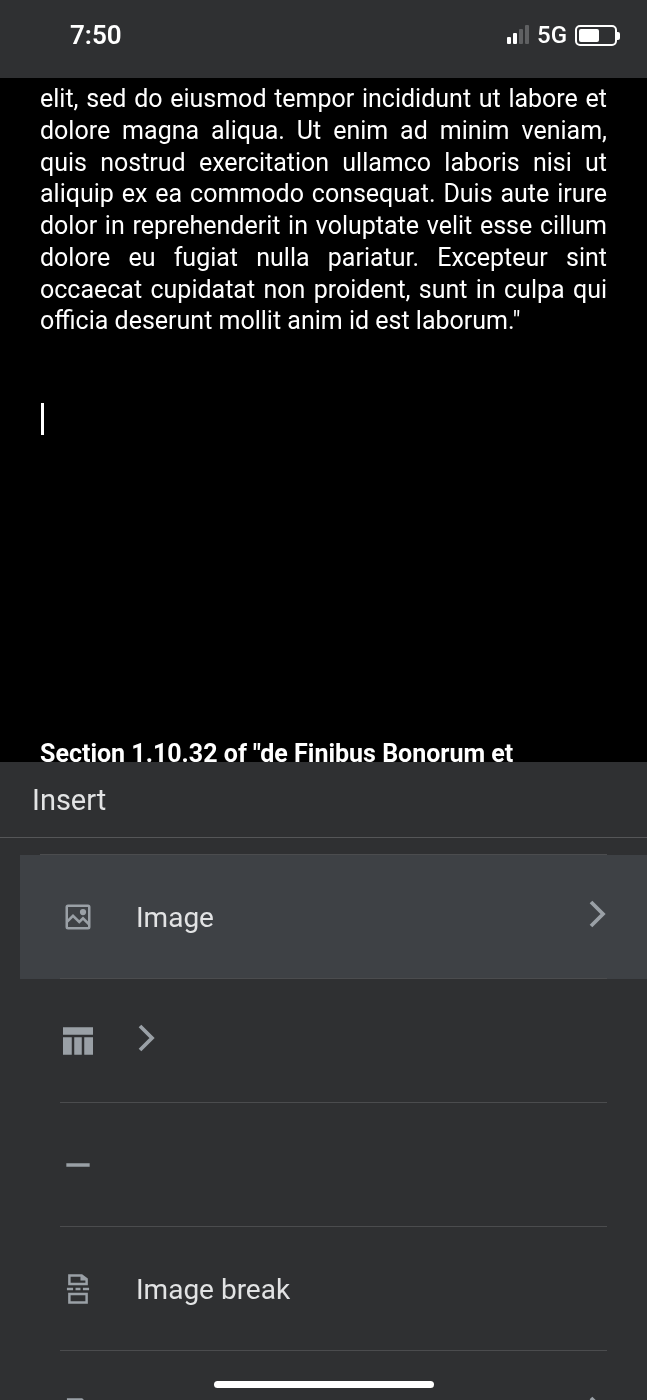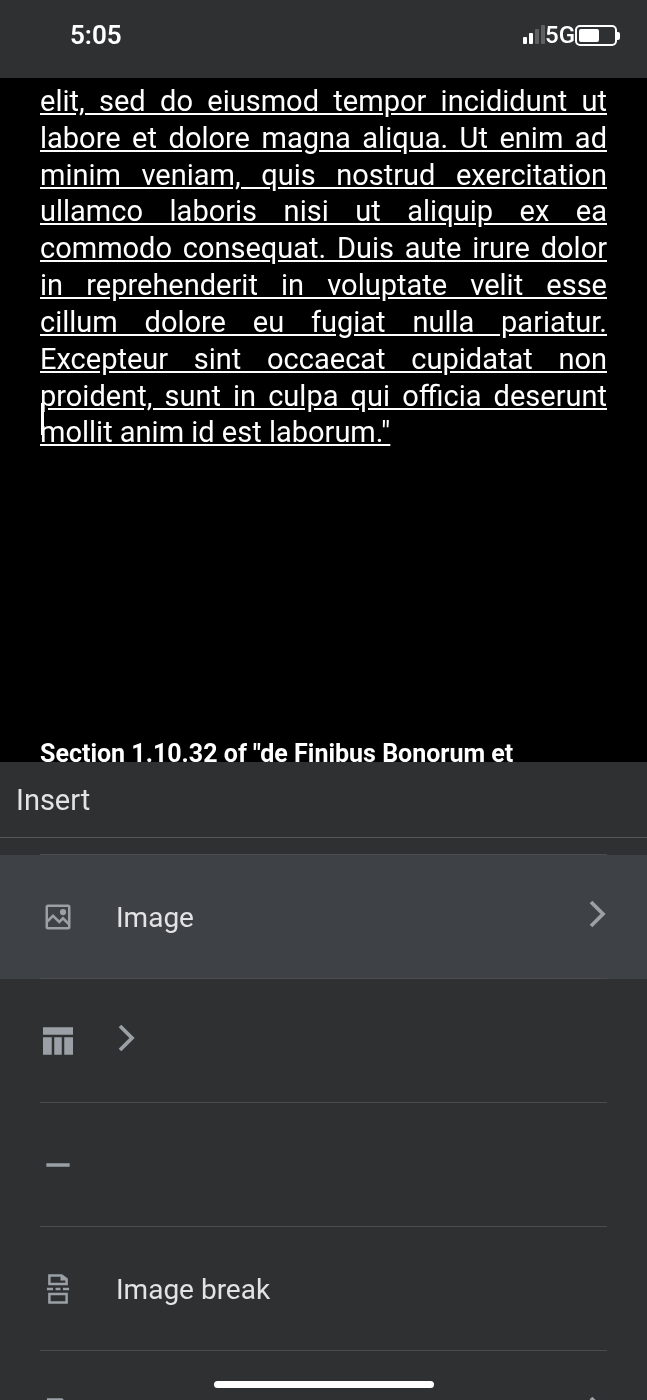--- a/index.html
+++ b/index.html
@@ -22,20 +22,21 @@
       padding: 0 30px 8px 70px;
       color: #fff;
     }
     .status-time {
       font-size: 26px;
       font-weight: 600;
     }
     .status-right {
       display: flex;
       align-items: center;
+      gap: 8px;
     }
     .signal-bars {
       display: flex;
       align-items: flex-end;
       gap: 2px;
       height: 18px;
     }
     .signal-bars span {
       width: 4px;
       background: #5f6062;
@@ -80,25 +81,24 @@
     
     .doc-area {
       background: #000;
       color: #fff;
       padding: 5px 40px 0 40px;
       height: calc(762px - 78px);
       overflow: hidden;
       position: relative;
     }
     .doc-text {
-      font-size: 29px;
+      font-size: 25px;
       line-height: 1.27;
       text-align: justify;
       font-weight: 400;
-      text-decoration: underline;
     }
     .cursor {
       width: 3px;
       height: 32px;
       background: #fff;
       position: absolute;
       left: 41px;
       top: 325px;
     }
     .section-heading {
@@ -115,21 +115,21 @@
     .insert-panel {
       background: #2f3032;
       height: 638px;
       width: 100%;
       position: relative;
     }
     .insert-header {
       height: 76px;
       display: flex;
       align-items: center;
-      padding: 0 16px;
+      padding: 0 32px;
       color: #e2e3e4;
       font-size: 29px;
       font-weight: 400;
       border-bottom: 1px solid #555658;
     }
     .insert-scroll {
       height: calc(100% - 76px);
       overflow: hidden;
     }
     .insert-top-clip {
@@ -140,20 +140,21 @@
     }
     .menu-item {
       height: 124px;
       display: flex;
       align-items: center;
       padding: 0 40px;
       color: #e2e3e4;
       font-size: 28px;
       font-weight: 400;
       position: relative;
+      margin-left: 20px;
     }
     .menu-item.highlight {
       background: #3e4145;
     }
     .menu-item .divider {
       position: absolute;
       bottom: 0;
       left: 40px;
       right: 40px;
       height: 1px;
@@ -184,21 +185,21 @@
       width: 220px;
       height: 7px;
       background: #fff;
       border-radius: 4px;
     }
   </style>
 </head>
 <body>
 
 <div class="status-bar">
-  <div class="status-time">5:05</div>
+  <div class="status-time">7:50</div>
   <div class="status-right">
     <div class="signal-bars">
       <span></span>
         <span></span>
         <span></span>
         <span></span>
     </div>
     <div class="network-label">5G</div>
     <div class="battery">
       <div class="battery-fill"></div>

